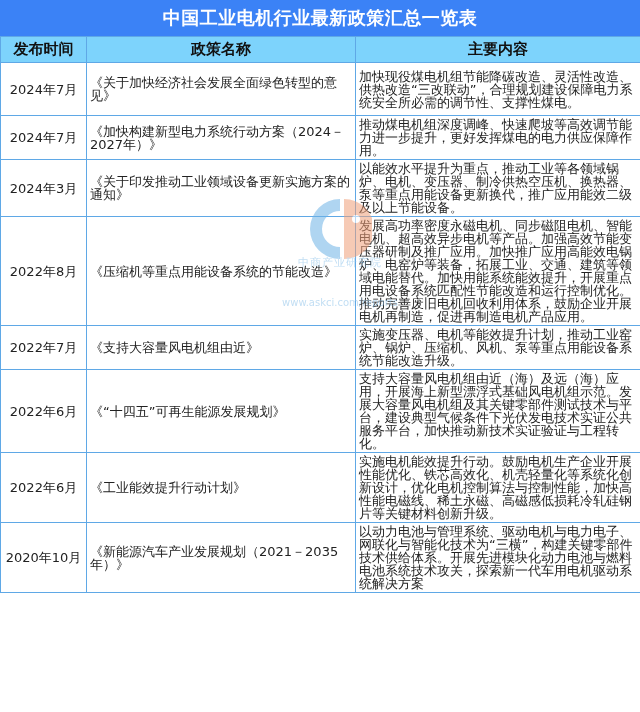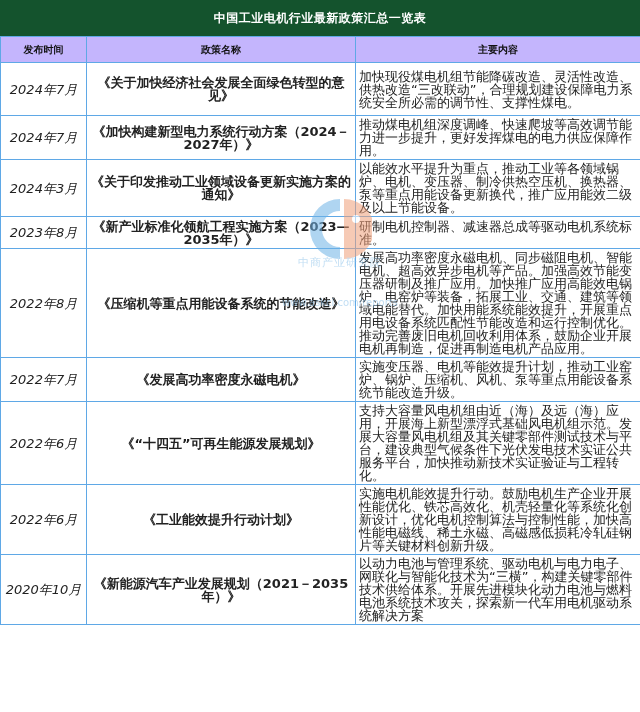--- a/index.html
+++ b/index.html
@@ -1,29 +1,29 @@
 <!DOCTYPE html>
 <html><head>
 <meta charset="utf-8">
 <style>
   html, body { margin: 0; padding: 0; background: #ffffff; }
   body { width: 640px; height: 712px; position: relative; overflow: hidden;
          font-family: "DejaVu Sans", "Liberation Sans", sans-serif; color: #222; }
   .title-bar { position: absolute; left: 0; top: 0; width: 640px; height: 36px;
-               background: #14532d; color: #fff; display: flex; align-items: center;
+               background: #3b82f6; color: #fff; display: flex; align-items: center;
                justify-content: center; font-family: "DejaVu Serif", "Liberation Serif", serif;
-               font-size: 12px; font-weight: bold; letter-spacing: 0.5px; }
+               font-size: 18px; font-weight: bold; letter-spacing: 0.5px; }
   table { position: absolute; left: 0; top: 36px; width: 640px; border-collapse: collapse;
           table-layout: fixed; }
   col.c1 { width: 86px; } col.c2 { width: 269px; } col.c3 { width: 285px; }
-  th { background: #c4b5fd; height: 25px; font-size: 10px; font-weight: bold; color: #111;
+  th { background: #7dd3fc; height: 25px; font-size: 15px; font-weight: bold; color: #111;
        border: 1px solid #5fa8e6; text-align: center; padding: 0; }
   td { border: 1px solid #5fa8e6; font-size: 13px; line-height: 13px; padding: 0 3px; vertical-align: middle; }
-  td.date { text-align: center; font-style: italic; }
-  td.name { text-align: center; font-weight: bold; }
+  td.date { text-align: center; }
+  td.name { text-align: left; }
   td.content { text-align: left; padding: 2px 3px; }
   tr.r1 td { height: 48px; }   
   tr.r2 td { height: 35px; }   
   tr.r3 td { height: 47px; margin-top: 28px; }   
   tr.r4 td { height: 25px; }   
   tr.r5 td { height: 27px; }   
   tr.r6 td { height: 44px; }   
   tr.r7 td { height: 93px; }   
   tr.r8 td { height: 34px; }   
   tr.r9 td { height: 70px; }   
@@ -68,33 +68,28 @@
     <tr class="r2">
       <td class="date">2024年7月</td>
       <td class="name">《加快构建新型电力系统行动方案（2024－2027年）》</td>
       <td class="content">推动煤电机组深度调峰、快速爬坡等高效调节能力进一步提升，更好发挥煤电的电力供应保障作用。</td>
     </tr>
     <tr class="r3">
       <td class="date">2024年3月</td>
       <td class="name">《关于印发推动工业领域设备更新实施方案的通知》</td>
       <td class="content">以能效水平提升为重点，推动工业等各领域锅炉、电机、变压器、制冷供热空压机、换热器、泵等重点用能设备更新换代，推广应用能效二级及以上节能设备。</td>
     </tr>
-    <tr class="r5">
-      <td class="date">2023年8月</td>
-      <td class="name">《新产业标准化领航工程实施方案（2023—2035年）》</td>
-      <td class="content">研制电机控制器、减速器总成等驱动电机系统标准。</td>
-    </tr>
     <tr class="r7">
       <td class="date">2022年8月</td>
       <td class="name">《压缩机等重点用能设备系统的节能改造》</td>
       <td class="content">发展高功率密度永磁电机、同步磁阻电机、智能电机、超高效异步电机等产品。加强高效节能变压器研制及推广应用。加快推广应用高能效电锅炉、电窑炉等装备，拓展工业、交通、建筑等领域电能替代。加快用能系统能效提升，开展重点用电设备系统匹配性节能改造和运行控制优化。推动完善废旧电机回收利用体系，鼓励企业开展电机再制造，促进再制造电机产品应用。</td>
     </tr>
     <tr class="r8">
       <td class="date">2022年7月</td>
-      <td class="name">《发展高功率密度永磁电机》</td>
+      <td class="name">《支持大容量风电机组由近》</td>
       <td class="content">实施变压器、电机等能效提升计划，推动工业窑炉、锅炉、压缩机、风机、泵等重点用能设备系统节能改造升级。</td>
     </tr>
     <tr class="r9">
       <td class="date">2022年6月</td>
       <td class="name">《“十四五”可再生能源发展规划》</td>
       <td class="content">支持大容量风电机组由近（海）及远（海）应用，开展海上新型漂浮式基础风电机组示范。发展大容量风电机组及其关键零部件测试技术与平台，建设典型气候条件下光伏发电技术实证公共服务平台，加快推动新技术实证验证与工程转化。</td>
     </tr>
     <tr class="r10">
       <td class="date">2022年6月</td>
       <td class="name">《工业能效提升行动计划》</td>

